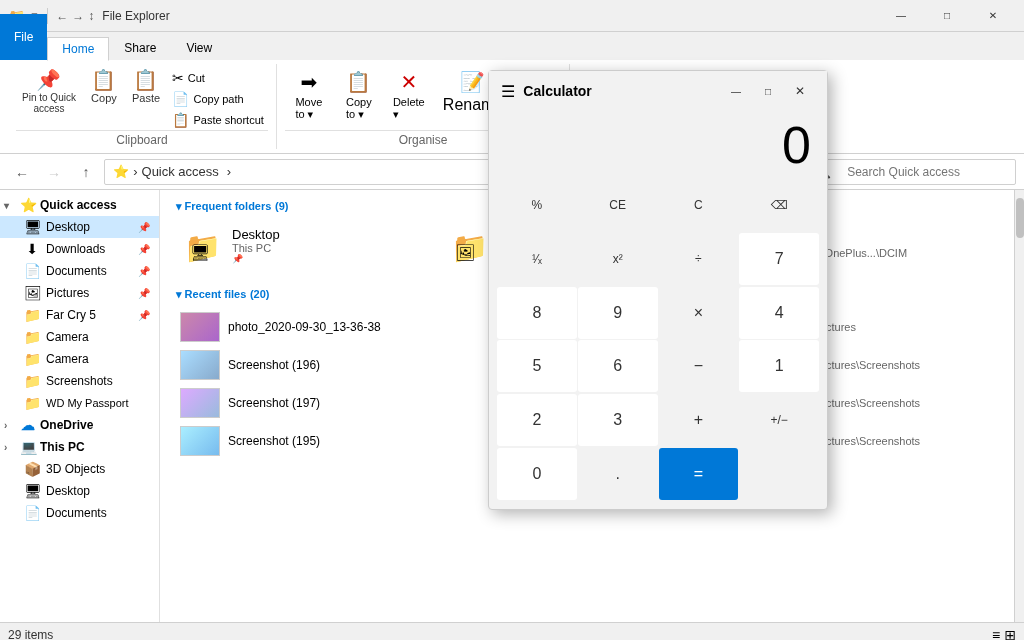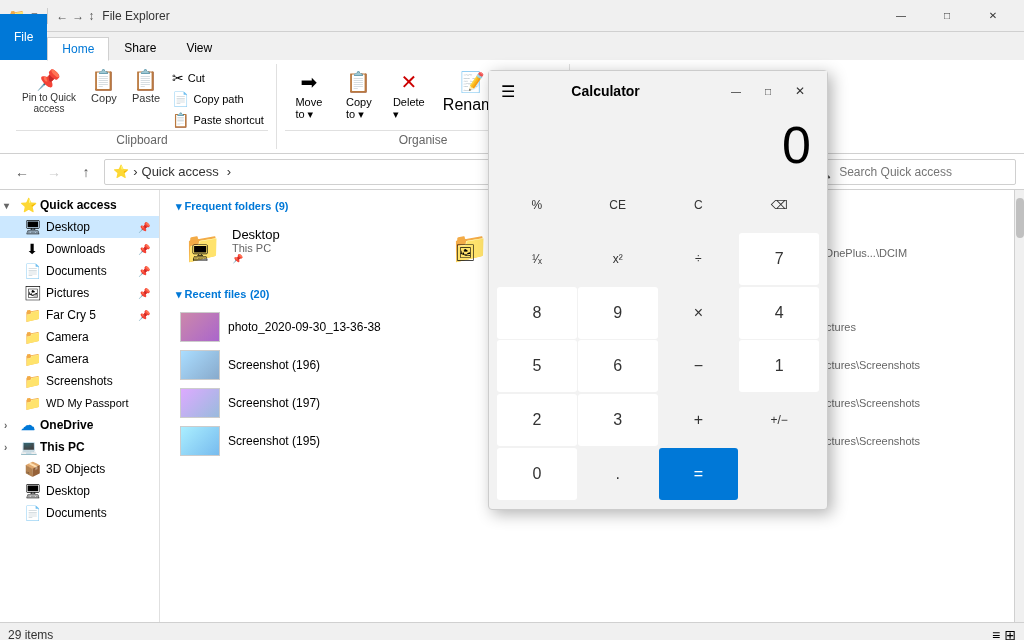--- a/index.html
+++ b/index.html
@@ -33,21 +33,21 @@
     .small-btns { display: flex; flex-direction: column; gap: 1px; }
     .organise-group { display: flex; gap: 2px; flex-wrap: wrap; }
     .organise-btn { display: flex; flex-direction: column; align-items: center; padding: 4px 8px; cursor: pointer; border-radius: 3px; min-width: 48px; font-size: 11px; gap: 2px; }
     .organise-btn .icon { font-size: 20px; }
 
     
     .address-bar { display: flex; align-items: center; background: white; height: 36px; border-bottom: 1px solid #d0d0d0; padding: 0 8px; gap: 4px; }
     .nav-btn { width: 28px; height: 28px; display: flex; align-items: center; justify-content: center; cursor: pointer; border-radius: 2px; font-size: 14px; color: #555; border: none; background: transparent; }
     .nav-btn.disabled { color: #ccc; cursor: default; }
     .address-path { flex: 1; display: flex; align-items: center; border: 1px solid #d0d0d0; border-radius: 2px; height: 26px; padding: 0 8px; gap: 4px; font-size: 13px; color: #333; cursor: pointer; }
-    .search-box { width: 210px; height: 26px; border: 1px solid #d0d0d0; border-radius: 2px; display: flex; align-items: center; padding: 0 8px; gap: 8px; cursor: text; }
+    .search-box { width: 210px; height: 26px; border: 1px solid #d0d0d0; border-radius: 2px; display: flex; align-items: center; padding: 0 8px; gap: 16px; cursor: text; }
     .search-box input { border: none; outline: none; font-size: 12px; width: 100%; background: transparent; }
 
     
     .main { display: flex; height: calc(640px - 32px - 28px - 80px - 36px - 24px); background: white; }
 
     
     .sidebar { width: 160px; border-right: 1px solid #e0e0e0; overflow-y: auto; padding: 4px 0; font-size: 13px; flex-shrink: 0; }
     .sidebar-item { display: flex; align-items: center; padding: 3px 8px 3px 12px; cursor: pointer; gap: 6px; white-space: nowrap; }
     .sidebar-item.active { background: #cce8ff; }
     .sidebar-section { display: flex; align-items: center; padding: 3px 4px; cursor: pointer; gap: 4px; font-weight: 600; }
@@ -365,21 +365,21 @@
   <span>29 items</span>
   <div class="status-right">
     <button style="border:none;background:transparent;cursor:pointer;font-size:14px;">≡</button>
     <button style="border:none;background:transparent;cursor:pointer;font-size:14px;">⊞</button>
   </div>
 </div>
 
 <div class="calc-overlay">
   <div class="calc-titlebar">
     <span style="font-size:16px;margin-right:8px;cursor:pointer;">☰</span>
-    <span style="font-size:14px;font-weight:600;margin-left:48px;">Calculator</span>
+    <span style="font-size:14px;font-weight:600;">Calculator</span>
     <div class="calc-win-btns" style="margin-left:auto;">
       <button class="calc-win-btn">—</button>
       <button class="calc-win-btn">□</button>
       <button class="calc-win-btn" style="font-size:12px;">✕</button>
     </div>
   </div>
 
   <div class="calc-display">
     <div class="calc-display-value">0</div>
   </div>

